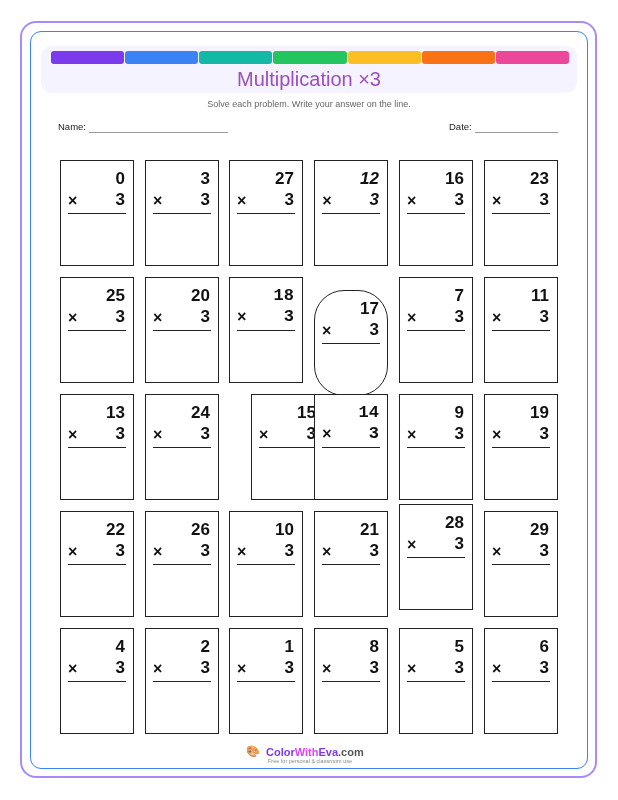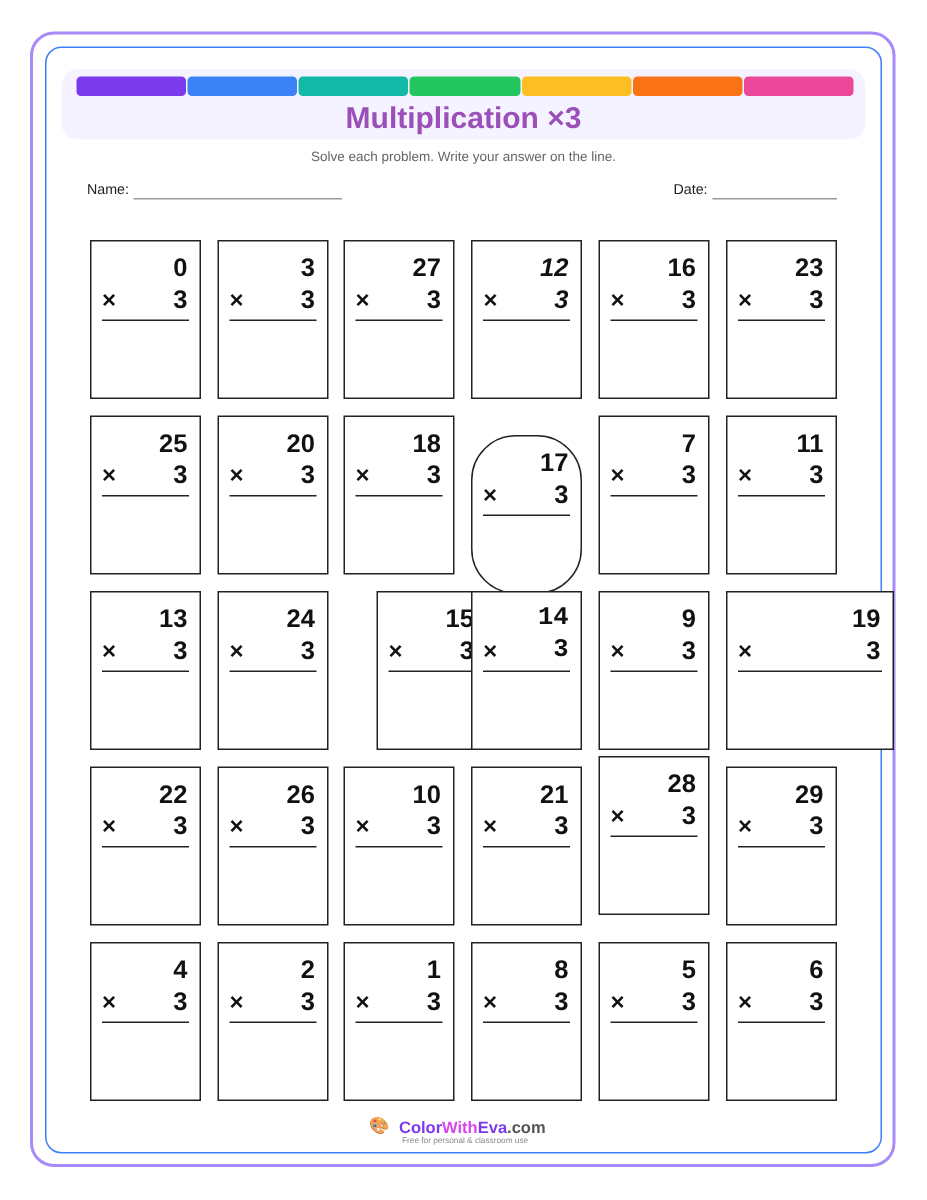--- a/index.html
+++ b/index.html
@@ -8,21 +8,21 @@
   .outer { position:absolute; left:20px; top:21px; width:573px; height:753px;
            border:2px solid #a78bfa; border-radius:16px; }
   .inner { position:absolute; left:30px; top:31px; width:556px; height:736px;
            border:1px solid #3b82f6; border-radius:11px; }
   .header { position:absolute; left:41px; top:46px; width:536px; height:47px;
             background:#f5f3ff; border-radius:11px; }
   .bars { position:absolute; left:51px; top:51px; width:518px; height:13px; display:flex; }
   .bar { flex:1; height:13px; border-radius:3px; margin-right:1px; }
   .bar:last-child { margin-right:0; }
   .title { position:absolute; left:41px; top:67px; width:536px; text-align:center;
-           font-size:20px; font-weight:bold; line-height:24px; }
+           font-size:20px; font-weight:normal; line-height:24px; }
   .subtitle { position:absolute; left:0; top:99px; width:618px; text-align:center;
               font-size:9px; color:#666; line-height:11px; }
   .field { position:absolute; top:121px; font-size:9.5px; color:#222; line-height:12px; }
   .field .line { display:inline-block; border-bottom:1px solid #999; vertical-align:bottom; height:10px; margin-left:3px; }
   .grid { position:absolute; left:60px; top:160px; }
   .box { position:absolute; width:72px; height:104px; border:1.5px solid #222; background:#fff; }
   .num { position:absolute; right:8px; font-size:17px; font-weight:bold; color:#111; line-height:18px; }
   .n1 { top:9px; }
   .n2 { top:30px; }
   .op { position:absolute; left:7px; top:31px; font-size:16px; font-weight:bold; color:#111; line-height:18px; }
@@ -100,21 +100,21 @@
       <span class="op">×</span>
       <span class="num n2">3</span>
       <div class="rule"></div>
     </div>
     <div class="box" style="left: 85px; top: 117px;">
       <span class="num n1">20</span>
       <span class="op">×</span>
       <span class="num n2">3</span>
       <div class="rule"></div>
     </div>
-    <div class="box" style="left: 169px; top: 117px;">
+    <div class="box" style="left: 169px; top: 117px; font-family: Liberation Mono, monospace;">
       <span class="num n1">18</span>
       <span class="op">×</span>
       <span class="num n2">3</span>
       <div class="rule"></div>
     </div>
     <div class="box" style="left: 254px; top: 130px; border-radius: 30px;">
       <span class="num n1">17</span>
       <span class="op">×</span>
       <span class="num n2">3</span>
       <div class="rule"></div>
@@ -154,21 +154,21 @@
       <span class="op">×</span>
       <span class="num n2">3</span>
       <div class="rule"></div>
     </div>
     <div class="box" style="left: 339px; top: 234px;">
       <span class="num n1">9</span>
       <span class="op">×</span>
       <span class="num n2">3</span>
       <div class="rule"></div>
     </div>
-    <div class="box" style="left: 424px; top: 234px; padding-left: 38px;">
+    <div class="box" style="left: 424px; top: 234px;">
       <span class="num n1">19</span>
       <span class="op">×</span>
       <span class="num n2">3</span>
       <div class="rule"></div>
     </div>
     <div class="box" style="left: 0px; top: 351px;">
       <span class="num n1">22</span>
       <span class="op">×</span>
       <span class="num n2">3</span>
       <div class="rule"></div>

